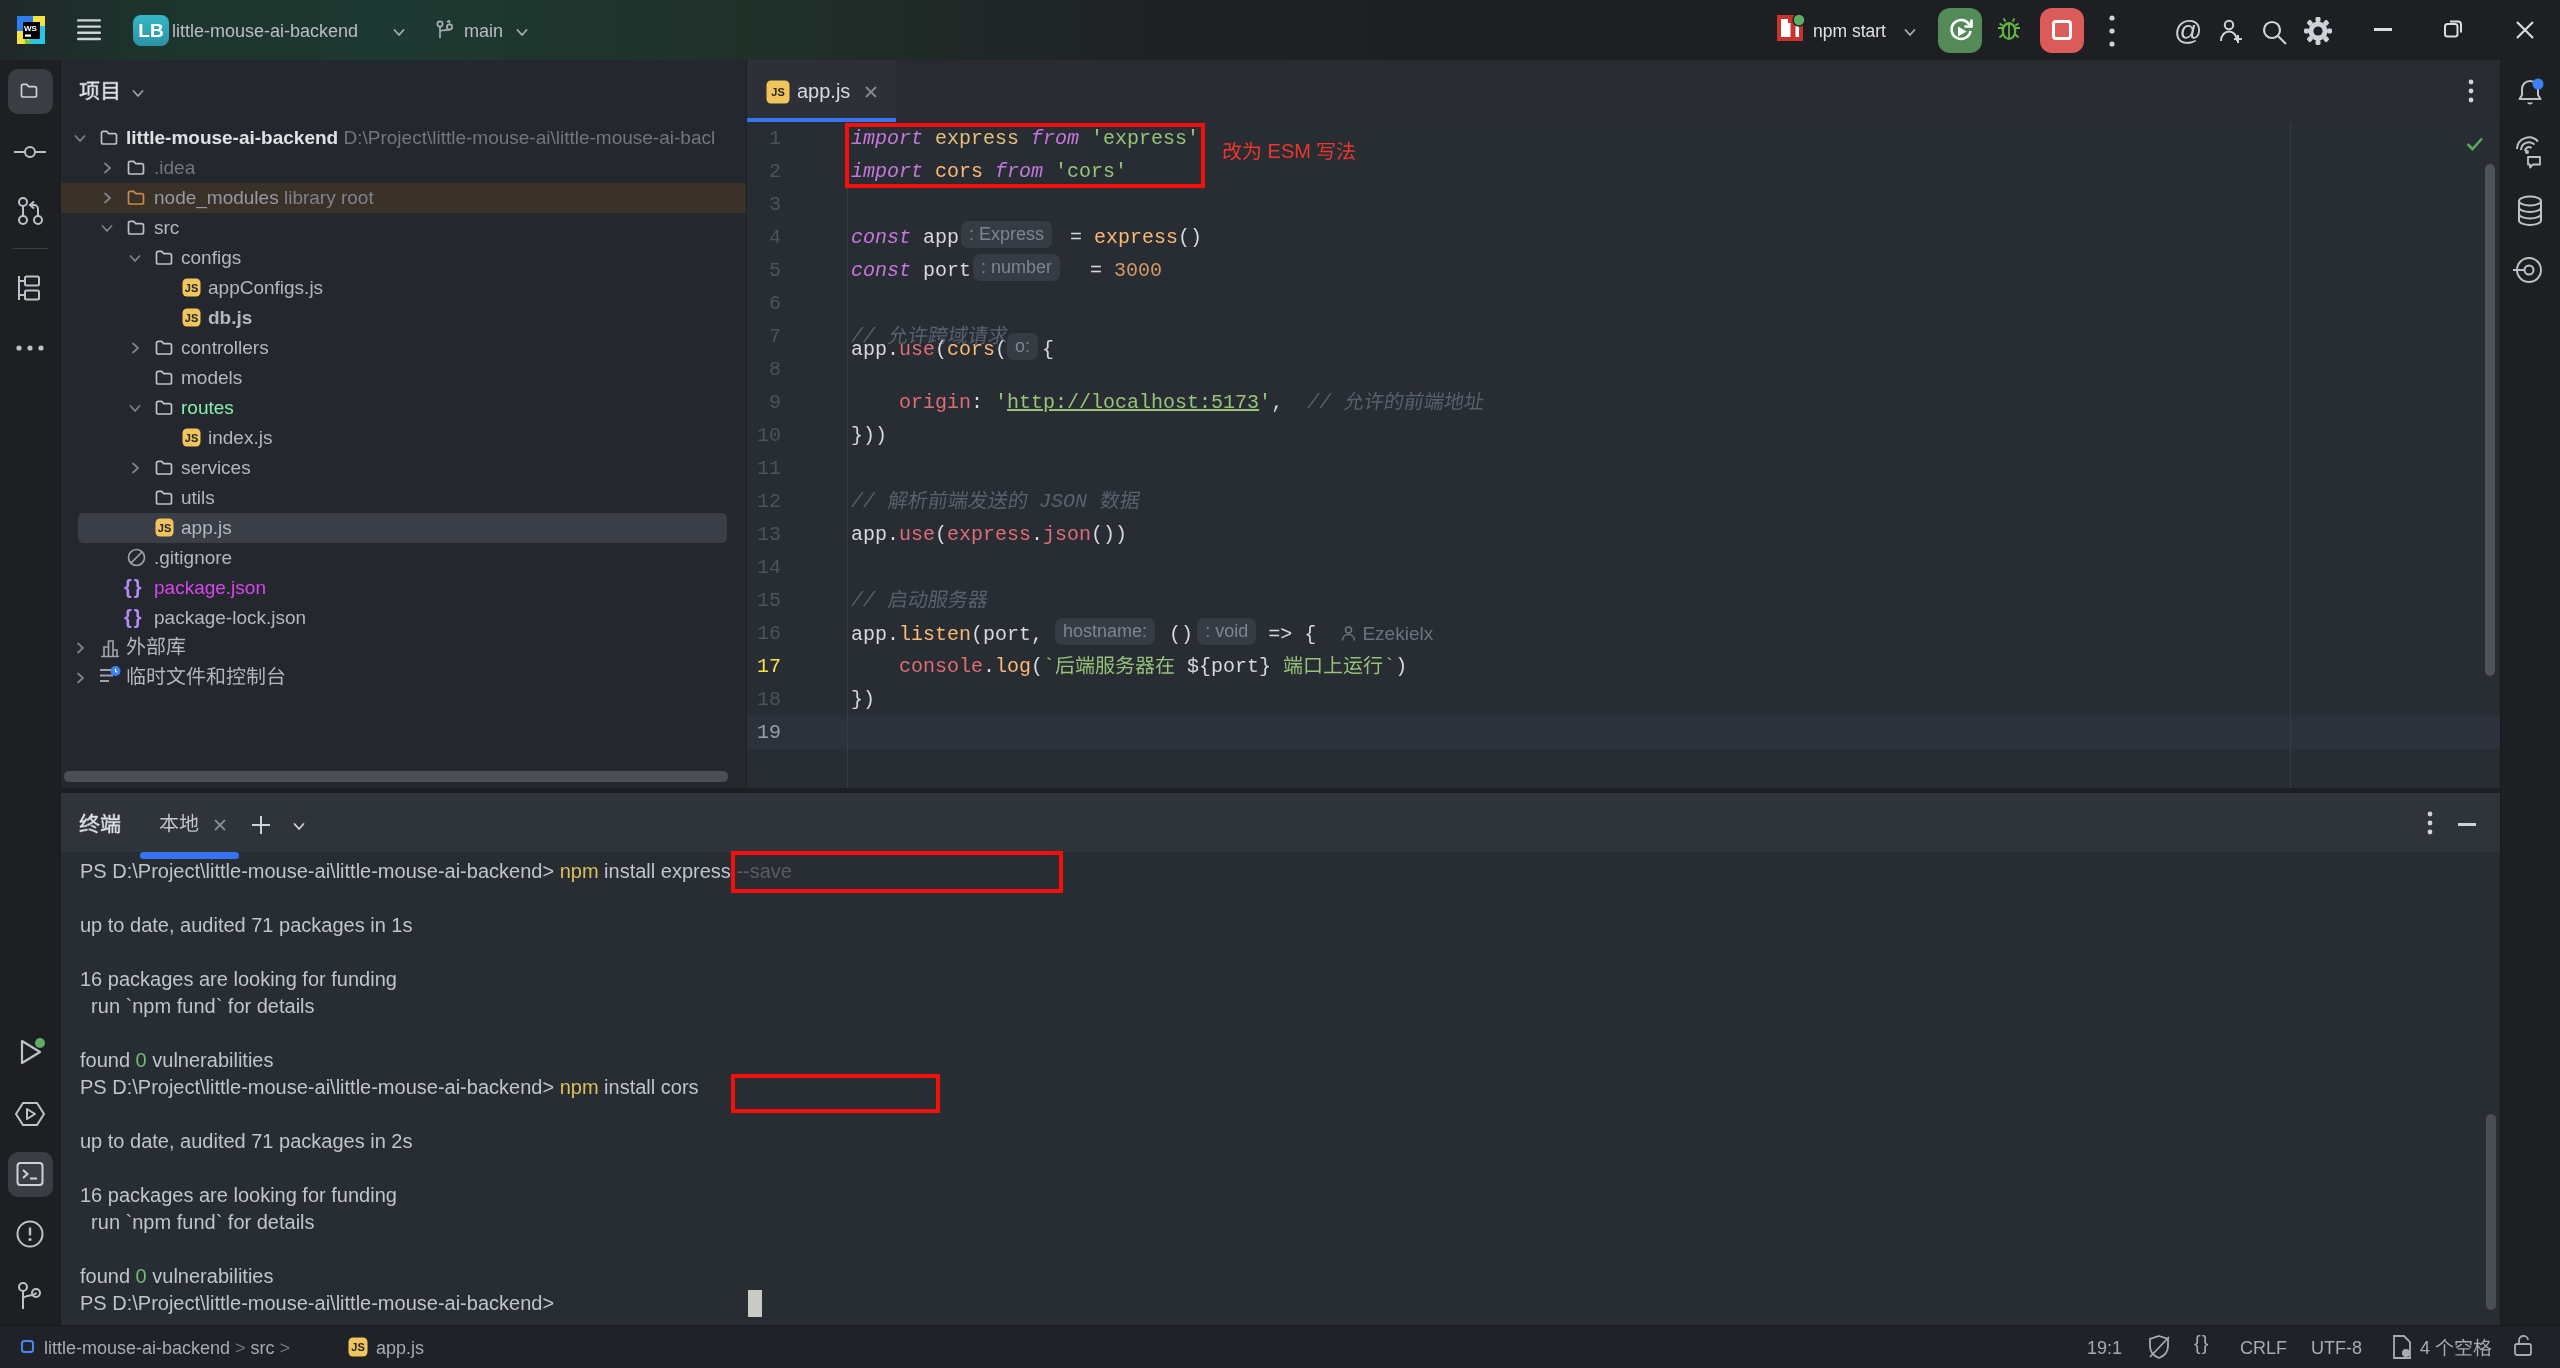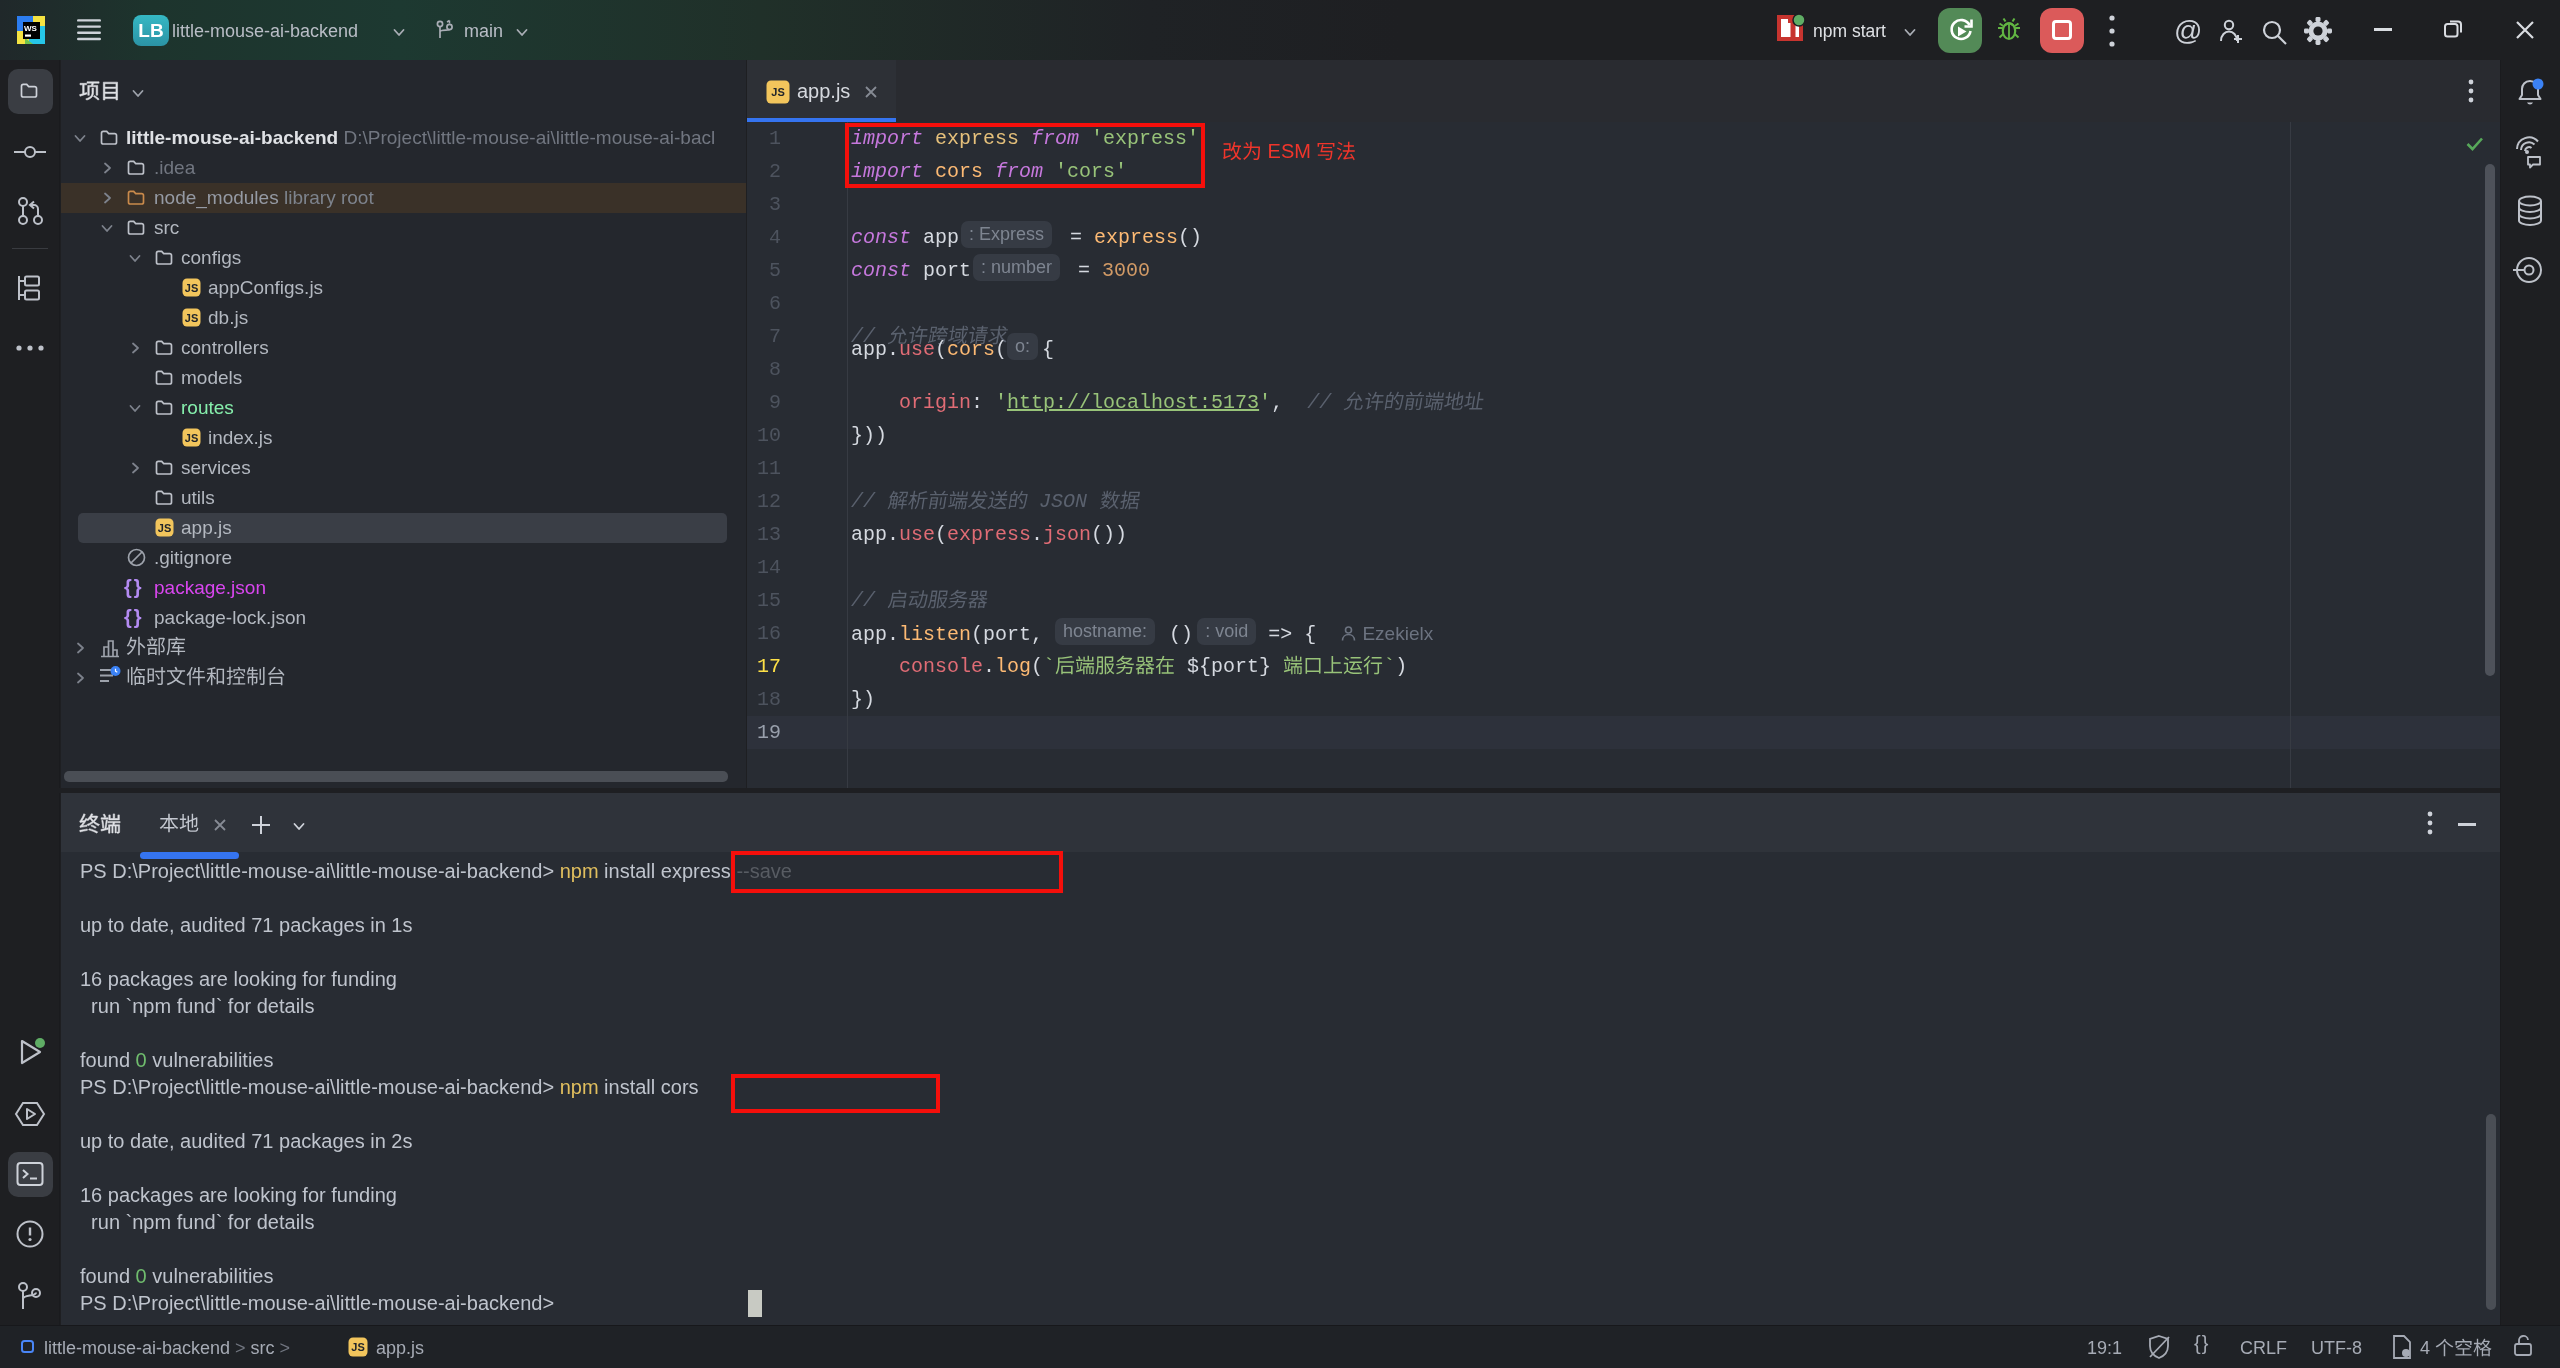--- a/index.html
+++ b/index.html
@@ -212,21 +212,21 @@
 <div class="row" style="left:181px;top:243px;font-size:19px"><span style="color:#b3b8c0;font-weight:normal">configs</span></div>
 <svg class="abs" style="left:182px;top:278px;" width="19" height="19" viewBox="0 0 19 19" fill="none">
     <rect x="0.5" y="0.5" width="18" height="18" rx="4.5" fill="#f2c55c"></rect>
     <text x="9.5" y="13.5" text-anchor="middle" font-family="Liberation Sans" font-size="11" font-weight="bold" fill="#21252b">JS</text>
   </svg>
 <div class="row" style="left:208px;top:273px;font-size:19px"><span style="color:#b3b8c0;font-weight:normal">appConfigs.js</span></div>
 <svg class="abs" style="left:182px;top:308px;" width="19" height="19" viewBox="0 0 19 19" fill="none">
     <rect x="0.5" y="0.5" width="18" height="18" rx="4.5" fill="#f2c55c"></rect>
     <text x="9.5" y="13.5" text-anchor="middle" font-family="Liberation Sans" font-size="11" font-weight="bold" fill="#21252b">JS</text>
   </svg>
-<div class="row" style="left:208px;top:303px;font-size:19px"><span style="color:#b3b8c0;font-weight:normal">db.js</span></div>
+<div class="row" style="left:208px;top:303px;font-size:19px"><span style="color:#b3b8c0;font-weight:bold">db.js</span></div>
 <svg class="abs" style="left:127px;top:340px;" width="16" height="16" viewBox="0 0 16 16" fill="none">
     <path d="M6 3.5 L11 8 L6 12.5" stroke="#7d828c" stroke-width="1.8" stroke-linecap="round" stroke-linejoin="round"></path>
   </svg>
 <svg class="abs" style="left:154px;top:337px;" width="21" height="21" viewBox="0 0 21 21" fill="none">
     <path d="M2.5 6.2a1.8 1.8 0 0 1 1.8-1.8h3.4l2 2.2h6a1.8 1.8 0 0 1 1.8 1.8v6.8a1.8 1.8 0 0 1-1.8 1.8H4.3a1.8 1.8 0 0 1-1.8-1.8z" stroke="#bdc1c9" stroke-width="1.7"></path>
   </svg>
 <div class="row" style="left:181px;top:333px;font-size:19px"><span style="color:#b3b8c0;font-weight:normal">controllers</span></div>
 <svg class="abs" style="left:154px;top:367px;" width="21" height="21" viewBox="0 0 21 21" fill="none">
     <path d="M2.5 6.2a1.8 1.8 0 0 1 1.8-1.8h3.4l2 2.2h6a1.8 1.8 0 0 1 1.8 1.8v6.8a1.8 1.8 0 0 1-1.8 1.8H4.3a1.8 1.8 0 0 1-1.8-1.8z" stroke="#bdc1c9" stroke-width="1.7"></path>
   </svg>
@@ -338,21 +338,21 @@
 <div class="abs mono" style="left:700px;top:518px;width:81px;height:33px;line-height:33px;text-align:right;font-size:20px;color:#4d535e">13</div>
 <div class="abs mono" style="left:700px;top:551px;width:81px;height:33px;line-height:33px;text-align:right;font-size:20px;color:#4d535e">14</div>
 <div class="abs mono" style="left:700px;top:584px;width:81px;height:33px;line-height:33px;text-align:right;font-size:20px;color:#4d535e">15</div>
 <div class="abs mono" style="left:700px;top:617px;width:81px;height:33px;line-height:33px;text-align:right;font-size:20px;color:#4d535e">16</div>
 <div class="abs mono" style="left:700px;top:650px;width:81px;height:33px;line-height:33px;text-align:right;font-size:20px;color:#fde047">17</div>
 <div class="abs mono" style="left:700px;top:683px;width:81px;height:33px;line-height:33px;text-align:right;font-size:20px;color:#4d535e">18</div>
 <div class="abs mono" style="left:700px;top:716px;width:81px;height:33px;line-height:33px;text-align:right;font-size:20px;color:#99a0ac">19</div>
 <div class="cl" style="top:122px"><span class="kw">import</span> <span style="color:#e5c07b">express</span> <span class="kw">from</span> <span class="st">'express'</span></div>
 <div class="cl" style="top:155px"><span class="kw">import</span> <span class="fn">cors</span> <span class="kw">from</span> <span class="st">'cors'</span></div>
 <div class="cl" style="top:221px"><span class="kw">const</span> app<span class="chip" style="margin-left:2px;margin-right:6px">: Express</span> = <span class="fn">express</span>()</div>
-<div class="cl" style="top:254px"><span class="kw">const</span> port<span class="chip" style="margin-left:2px;margin-right:6px">: number</span> = <span class="nm">3000</span></div>
+<div class="cl" style="top:254px"><span class="kw">const</span> port<span class="chip" style="margin-left:2px;margin-right:18px">: number</span> = <span class="nm">3000</span></div>
 <div class="cl" style="top:320px"><span class="cm">// <svg class="cj" style="vertical-align:-2.6px" width="120" height="20" viewBox="0 -880 6000 1000">
         <g transform="skewX(-9)">
           <use href="#u5141" x="0"></use>
           <use href="#u8bb8" x="1000"></use>
           <use href="#u8de8" x="2000"></use>
           <use href="#u57df" x="3000"></use>
           <use href="#u8bf7" x="4000"></use>
           <use href="#u6c42" x="5000"></use>
         </g>
       </svg></span></div>

